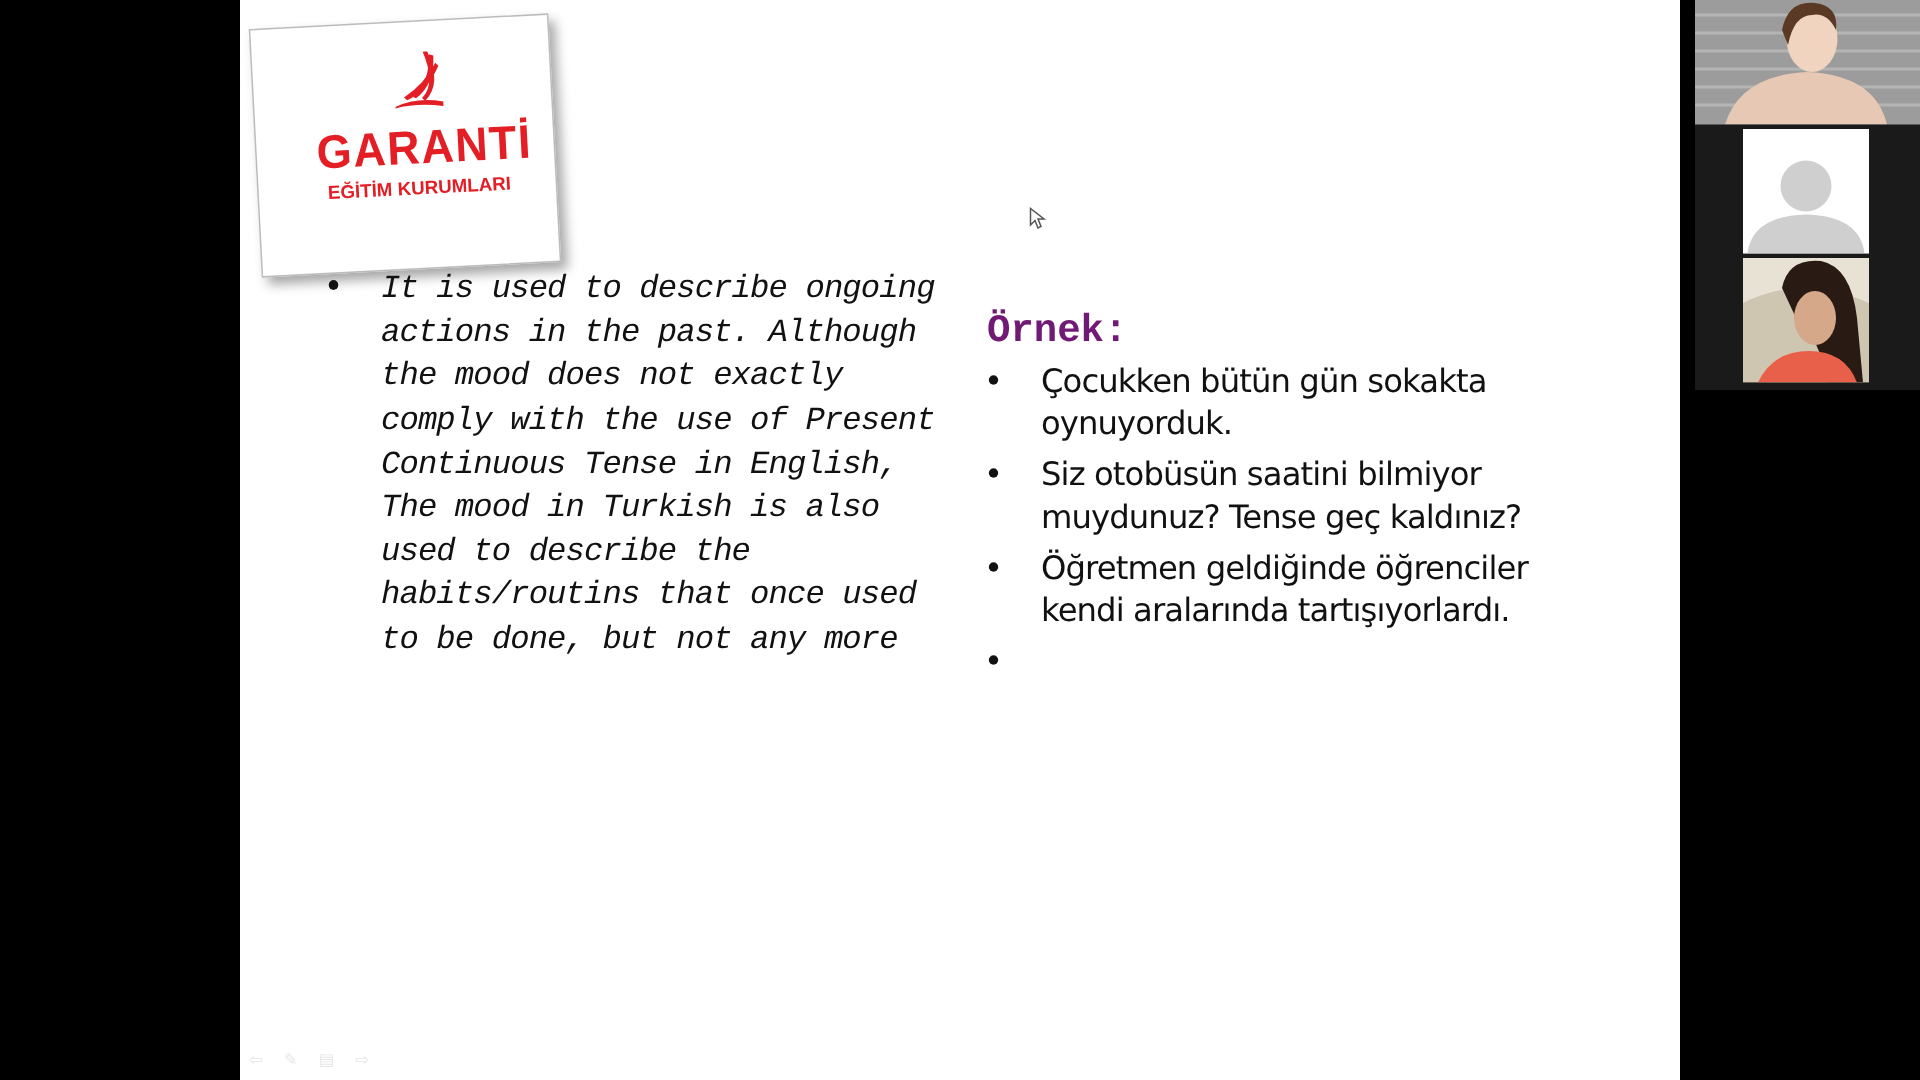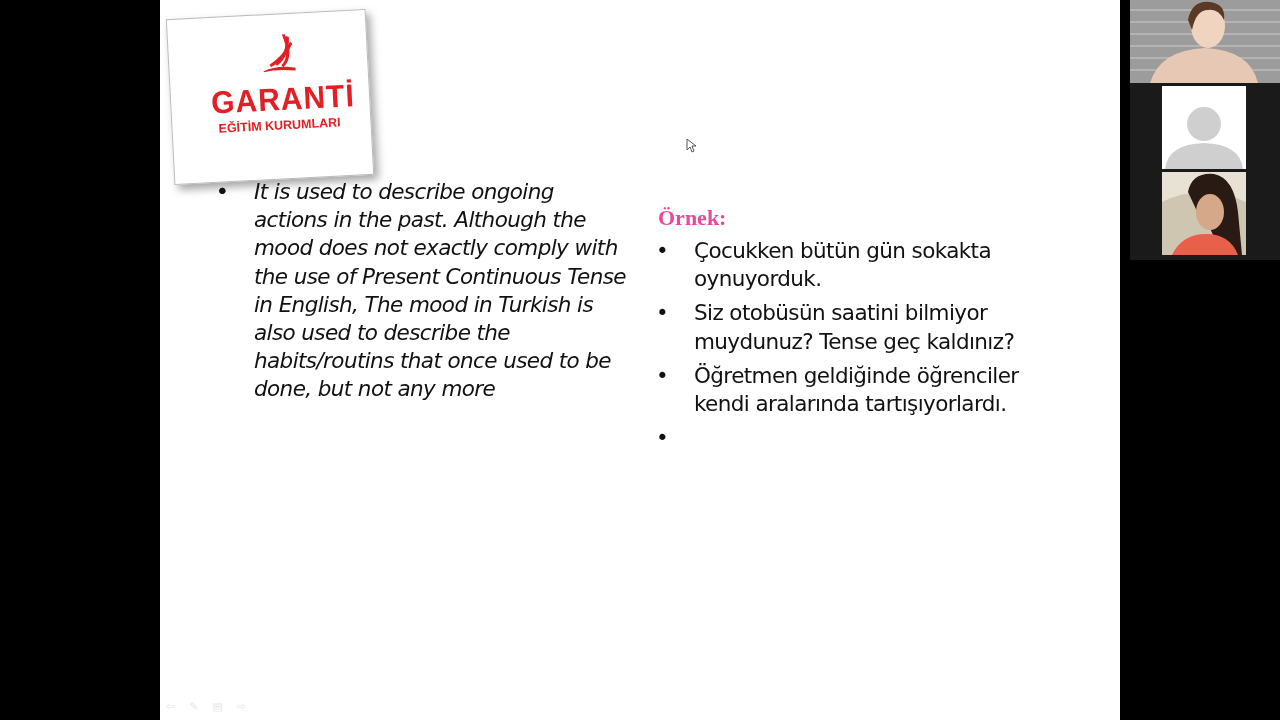--- a/index.html
+++ b/index.html
@@ -8,22 +8,22 @@
   .logo-card { position:absolute; left:10px; top:14px; width:198px; height:164px; background:#fff; border:1px solid #bbb; transform:rotate(-3deg); box-shadow:4px 5px 8px rgba(0,0,0,0.35); }
   .logo-emblem { position:absolute; left:88px; top:20px; width:40px; height:40px; }
   .logo-main { position:absolute; left:40px; top:68px; font-family:"Liberation Sans", sans-serif; font-weight:bold; font-size:30px; color:#e31e24; letter-spacing:1px; transform:scaleY(1.05); }
   .logo-sub { position:absolute; left:46px; top:104px; font-family:"Liberation Sans", sans-serif; font-weight:bold; font-size:12.5px; color:#e31e24; }
   .col { position:absolute; }
   .col-left { left:56px; top:172px; width:410px; }
   .col-right { left:496px; top:205px; width:400px; }
   ul { list-style:none; margin:0; padding:0; }
   li { position:relative; padding-left:38px; font-family:"DejaVu Sans", sans-serif; font-size:21.5px; line-height:28.2px; color:#111; margin-bottom:6px; letter-spacing:-0.6px; }
   li .bullet { position:absolute; left:0; top:0; }
-  li.italic .text { font-style:italic; }
-  .heading { font-family:Liberation Serif, serif; font-weight:bold; font-size:22px; color:#ec4899; margin:0 0 6px 2px; }
+  li.italic .text { font-style:italic;font-family:Liberation Mono, monospace; }
+  .heading { font-family:Liberation Mono, monospace; font-weight:bold; font-size:26px; color:#701a75; margin:0 0 6px 2px; }
   .cursor { position:absolute; left:526px; top:138px; width:12px; height:16px; }
   .nav-bar { position:absolute; left:6px; top:700px; display:flex; gap:14px; opacity:0.25; font-size:11px; color:#999; }
   .panel { position:absolute; left:1130px; top:0; width:150px; height:260px; background:#1a1a1a; }
   .tile { position:absolute; overflow:hidden; }
   .tile1 { left:0; top:0; width:150px; height:83px; background:linear-gradient(#a8a8a8, #8a8a8a); }
   .tile2 { left:32px; top:86px; width:84px; height:83px; background:#fff; }
   .tile3 { left:32px; top:172px; width:84px; height:83px; background:linear-gradient(#d8d0c0, #9a8a78); }
 </style>
 </head>
 <body>

